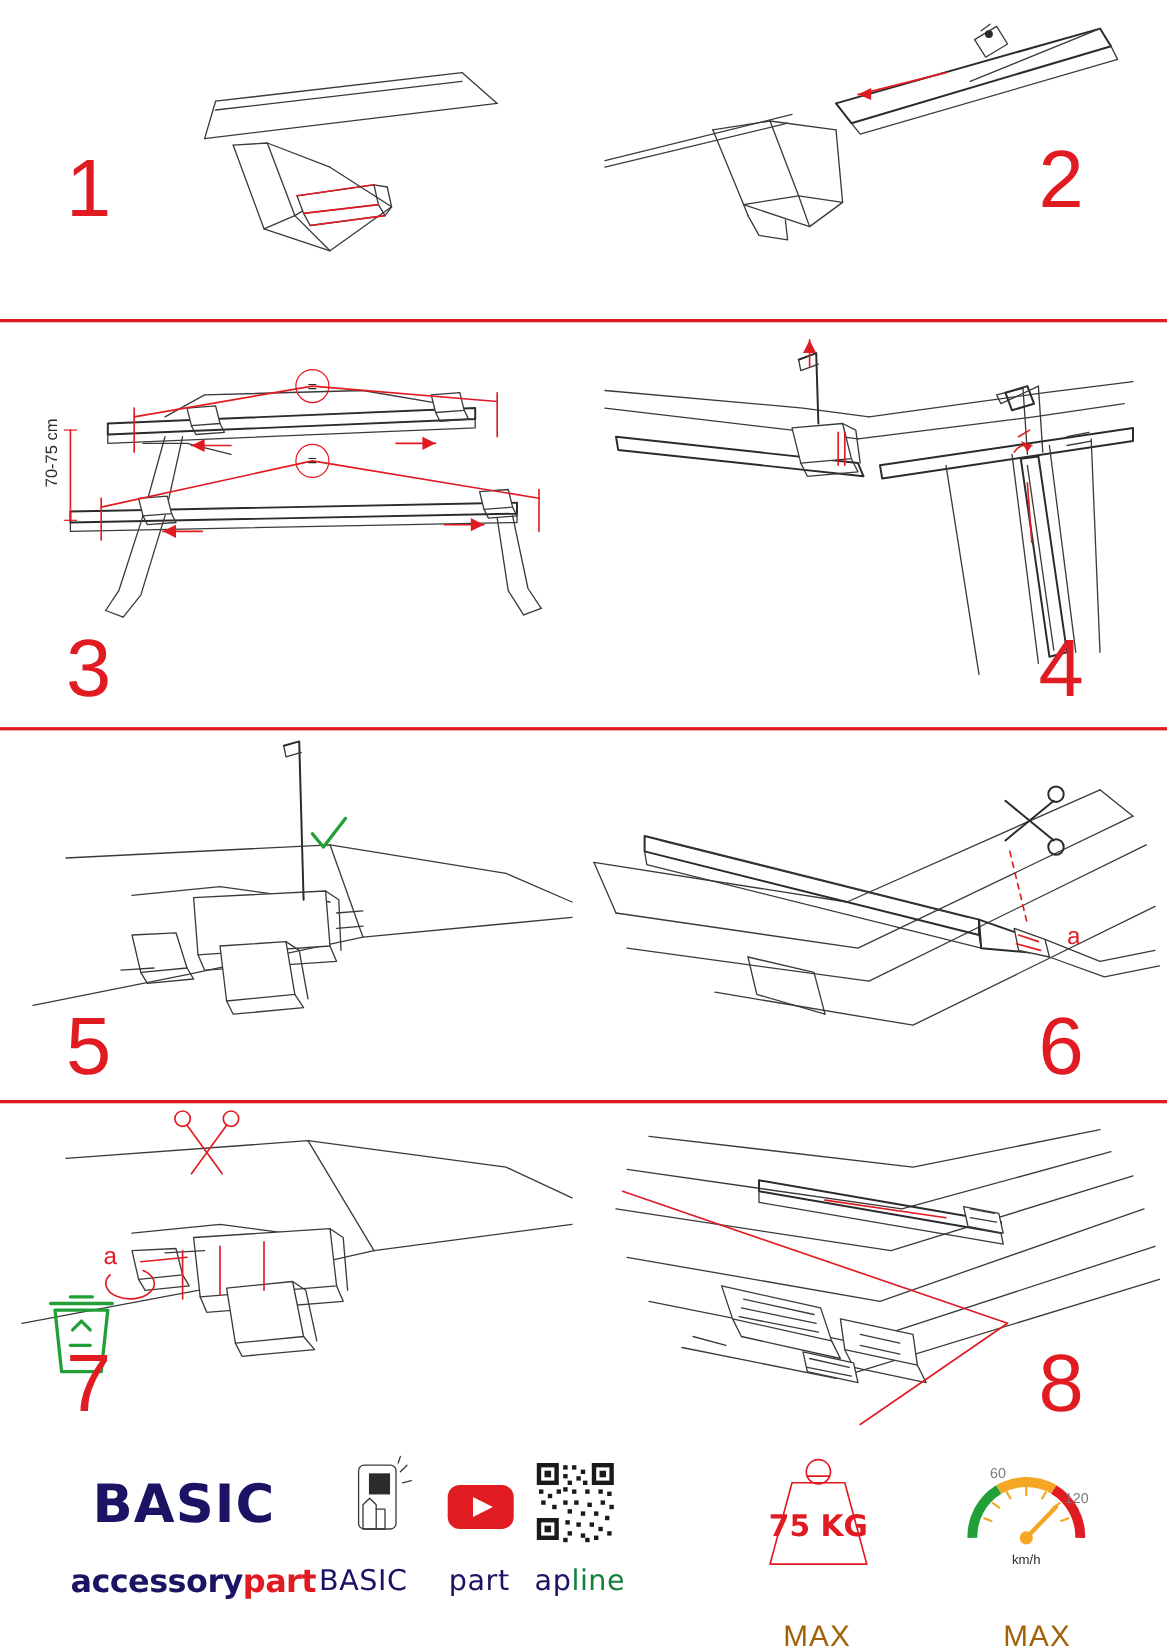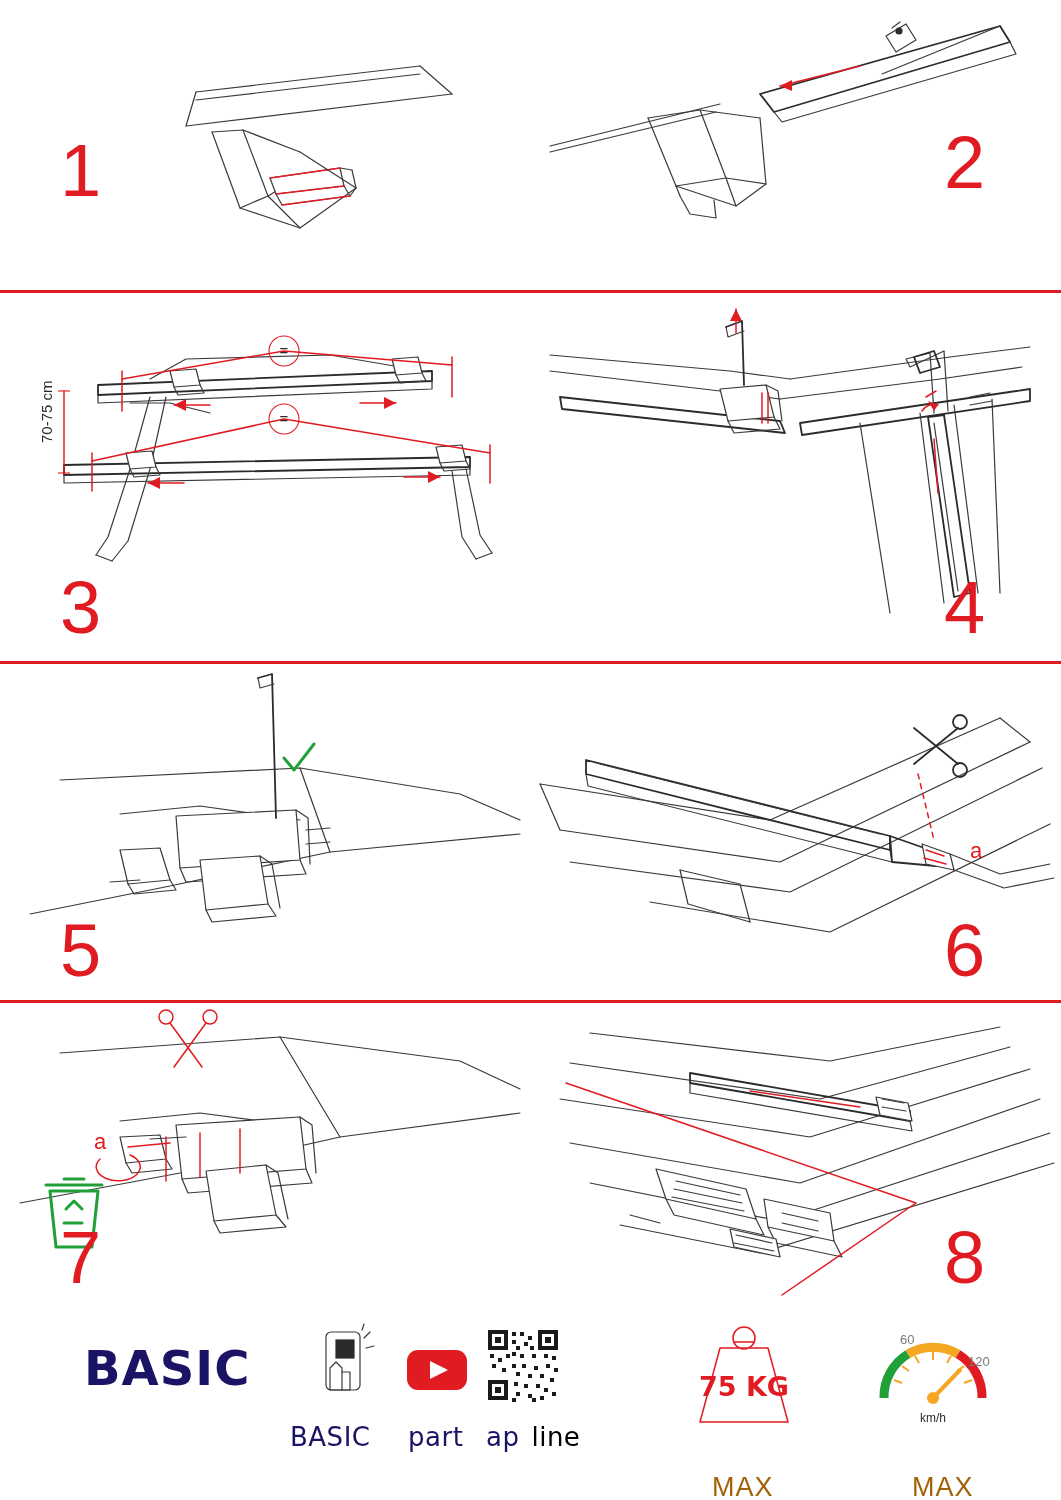--- a/index.html
+++ b/index.html
@@ -61,21 +61,21 @@
   }
   .brand-accessory .p1 { color: #1b1464; }
   .brand-accessory .p2 { color: #e11b22; }
   .brand-label {
     position: absolute;
     font-family: "DejaVu Sans", sans-serif;
     font-size: 26px;
     color: #1b1464;
     letter-spacing: 0.5px;
   }
-  .brand-label .accent { color: #000000; margin-left: 12px; }
+  .brand-label .accent { color: #15803d; }
   .max-label {
     position: absolute;
     font-family: "Liberation Sans", sans-serif;
     font-size: 27px;
     color: #a16207;
     letter-spacing: 1px;
     margin-top: 32px;
   }
   .weight-text {
     font-family: "DejaVu Sans", sans-serif;
@@ -393,20 +393,23 @@
         <path class="ln" d="M100 212 L130 220"></path>
 
         <path class="red" d="M36 80 L386 200 L252 292"></path>
       </g>
     </svg>
     <div class="step-num" style="left:414px;top:218px;">8</div>
   </div>
 
   <div id="footer">
     <div class="brand-basic" style="left:84px;top:40px;">BASIC</div>
+    <div class="brand-accessory" style="left:64px;top:120px;">
+      <span class="p1">accessory</span><span class="p2">part</span>
+    </div>
 
     <svg width="72" height="80" style="position:absolute;left:308px;top:28px;" viewBox="0 0 72 80">
       <rect class="ln" x="18" y="4" width="34" height="58" rx="5"></rect>
       <rect class="lnd" x="28" y="12" width="18" height="18" fill="#2b2b2b"></rect>
       <path class="ln" d="M22 40 L28 34 L34 40 L34 62 L22 62 Z"></path>
       <path class="ln" d="M34 44 L42 44 L42 62 L34 62"></path>
       <path class="ln" d="M56 10 L62 4"></path>
       <path class="ln" d="M58 20 L66 18"></path>
       <path class="ln" d="M54 2 L56 -4"></path>
     </svg>

